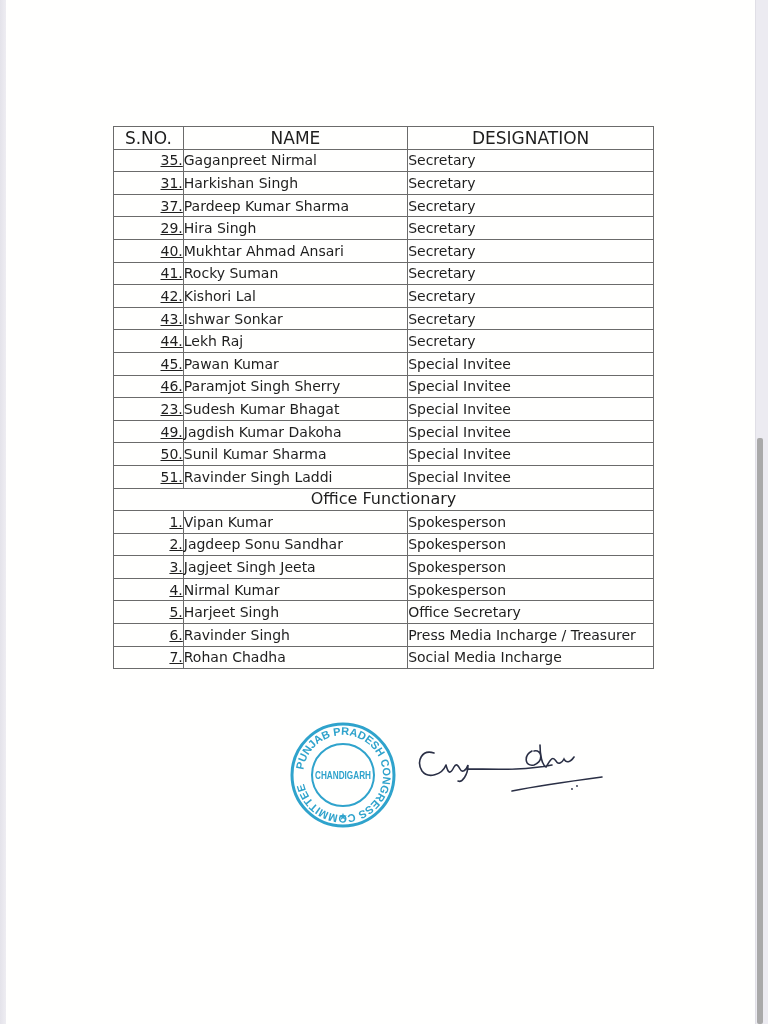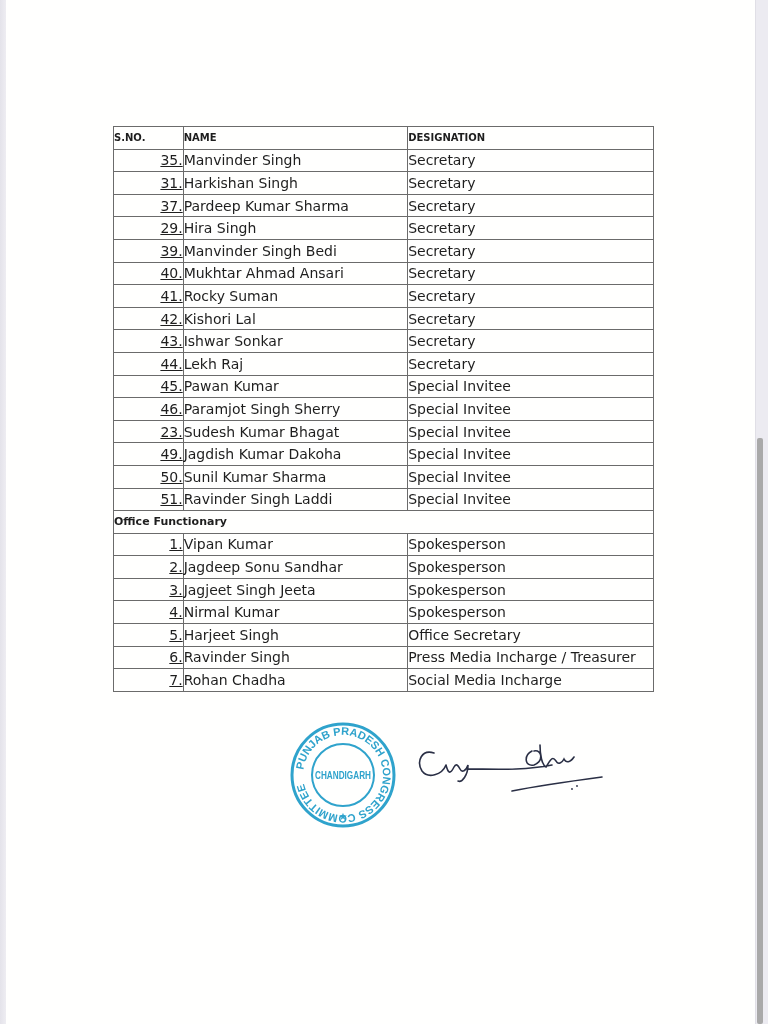--- a/index.html
+++ b/index.html
@@ -25,25 +25,25 @@
     background: #fffffe;
   }
   table.doc {
     position: absolute; left: 113px; top: 126px; width: 541px;
     border-collapse: collapse; font-size: 14px; color: #1e1e1e;
     font-family: "DejaVu Sans", "Liberation Sans", sans-serif;
   }
   table.doc td, table.doc th {
     border: 1px solid #6b6b6b; height: 21.6px; padding: 0; line-height: 20px;
   }
-  table.doc th { font-weight: bold; text-align: left; font-size: 10px; }
+  table.doc th { font-weight: normal; text-align: center; font-size: 17px; }
   col.c1 { width: 70px; } col.c2 { width: 225px; } col.c3 { width: 246px; }
   td.sno { text-align: right; padding-right: 6px; text-decoration: underline; }
   td.name, td.desig { padding-left: 6px; text-align: left; white-space: nowrap; }
-  td.section { font-weight: bold; font-size: 11px; }
+  td.section { text-align: center; font-weight: normal; font-size: 16px; }
   .stamp {
     position: absolute; left: 289px; top: 721px; width: 108px; height: 108px;
   }
   .signature {
     position: absolute; left: 412px; top: 735px; width: 210px; height: 70px;
   }
 </style>
 </head>
 <body>
 
@@ -59,41 +59,36 @@
   <thead>
     <tr>
       <th>S.NO.</th>
       <th>NAME</th>
       <th>DESIGNATION</th>
     </tr>
   </thead>
   <tbody id="main-rows">
       <tr>
         <td class="sno">35.</td>
-        <td class="name">Manvinder Singh</td>
+        <td class="name">Gaganpreet Nirmal</td>
         <td class="desig">Secretary</td>
       </tr>
       <tr>
         <td class="sno">31.</td>
         <td class="name">Harkishan Singh</td>
         <td class="desig">Secretary</td>
       </tr>
       <tr>
         <td class="sno">37.</td>
         <td class="name">Pardeep Kumar Sharma</td>
         <td class="desig">Secretary</td>
       </tr>
       <tr>
         <td class="sno">29.</td>
         <td class="name">Hira Singh</td>
-        <td class="desig">Secretary</td>
-      </tr>
-      <tr>
-        <td class="sno">39.</td>
-        <td class="name">Manvinder Singh Bedi</td>
         <td class="desig">Secretary</td>
       </tr>
       <tr>
         <td class="sno">40.</td>
         <td class="name">Mukhtar Ahmad Ansari</td>
         <td class="desig">Secretary</td>
       </tr>
       <tr>
         <td class="sno">41.</td>
         <td class="name">Rocky Suman</td>

